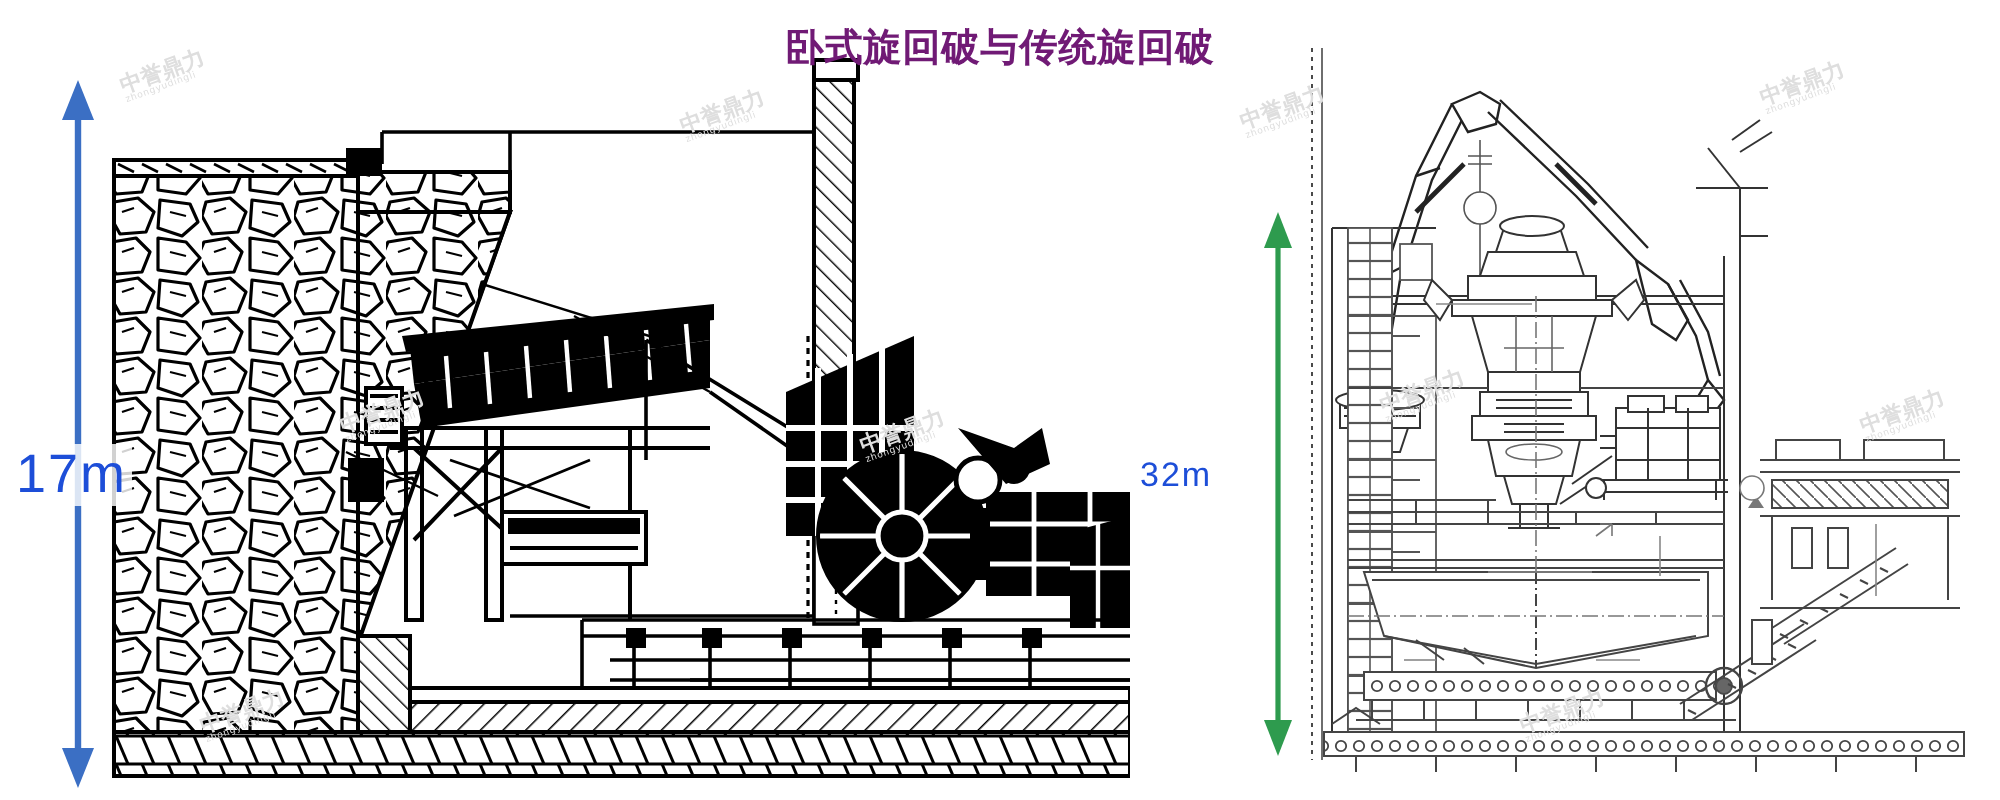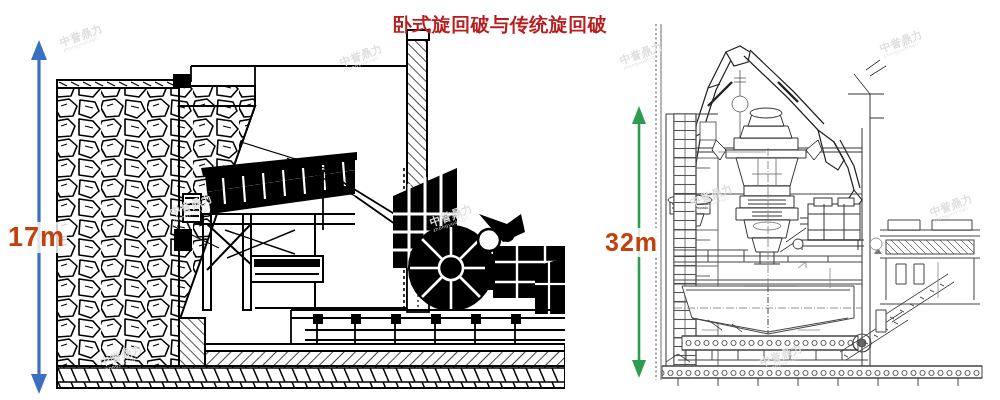--- a/index.html
+++ b/index.html
@@ -18,49 +18,49 @@
     overflow: hidden;
   }
   
   #title-block {
     position: absolute;
     left: 330px;
     top: 12px;
     width: 340px;
     text-align: center;
     line-height: 1.32;
-    color: #b91c1c;
+    color: #701a75;
     font-size: 19px;
     font-weight: 700;
     letter-spacing: 0.5px;
     font-family: "DejaVu Sans", "Liberation Sans", sans-serif;
     z-index: 40;
   }
   #title-block .tline { display: block; white-space: nowrap; }
 
   
   .dim-label {
     position: absolute;
-    color: #c2410c;
-    font-weight: 700;
+    color: #1d4ed8;
+    font-weight: 400;
     font-family: "Liberation Sans", "DejaVu Sans", sans-serif;
     z-index: 45;
     background: rgba(255,255,255,0.82);
     padding: 0 2px;
   }
   #dim-left-label {
     left: 6px;
     top: 222px;
     font-size: 27px;
     letter-spacing: 1px;
   }
   #dim-right-label {
-    left: 603px;
+    left: 568px;
     top: 228px;
-    font-size: 25px;
+    font-size: 17px;
     letter-spacing: 1px;
   }
 
   
   #arrow-layer {
     position: absolute;
     left: 0; top: 0;
     width: 1000px; height: 400px;
     z-index: 35;
     pointer-events: none;

